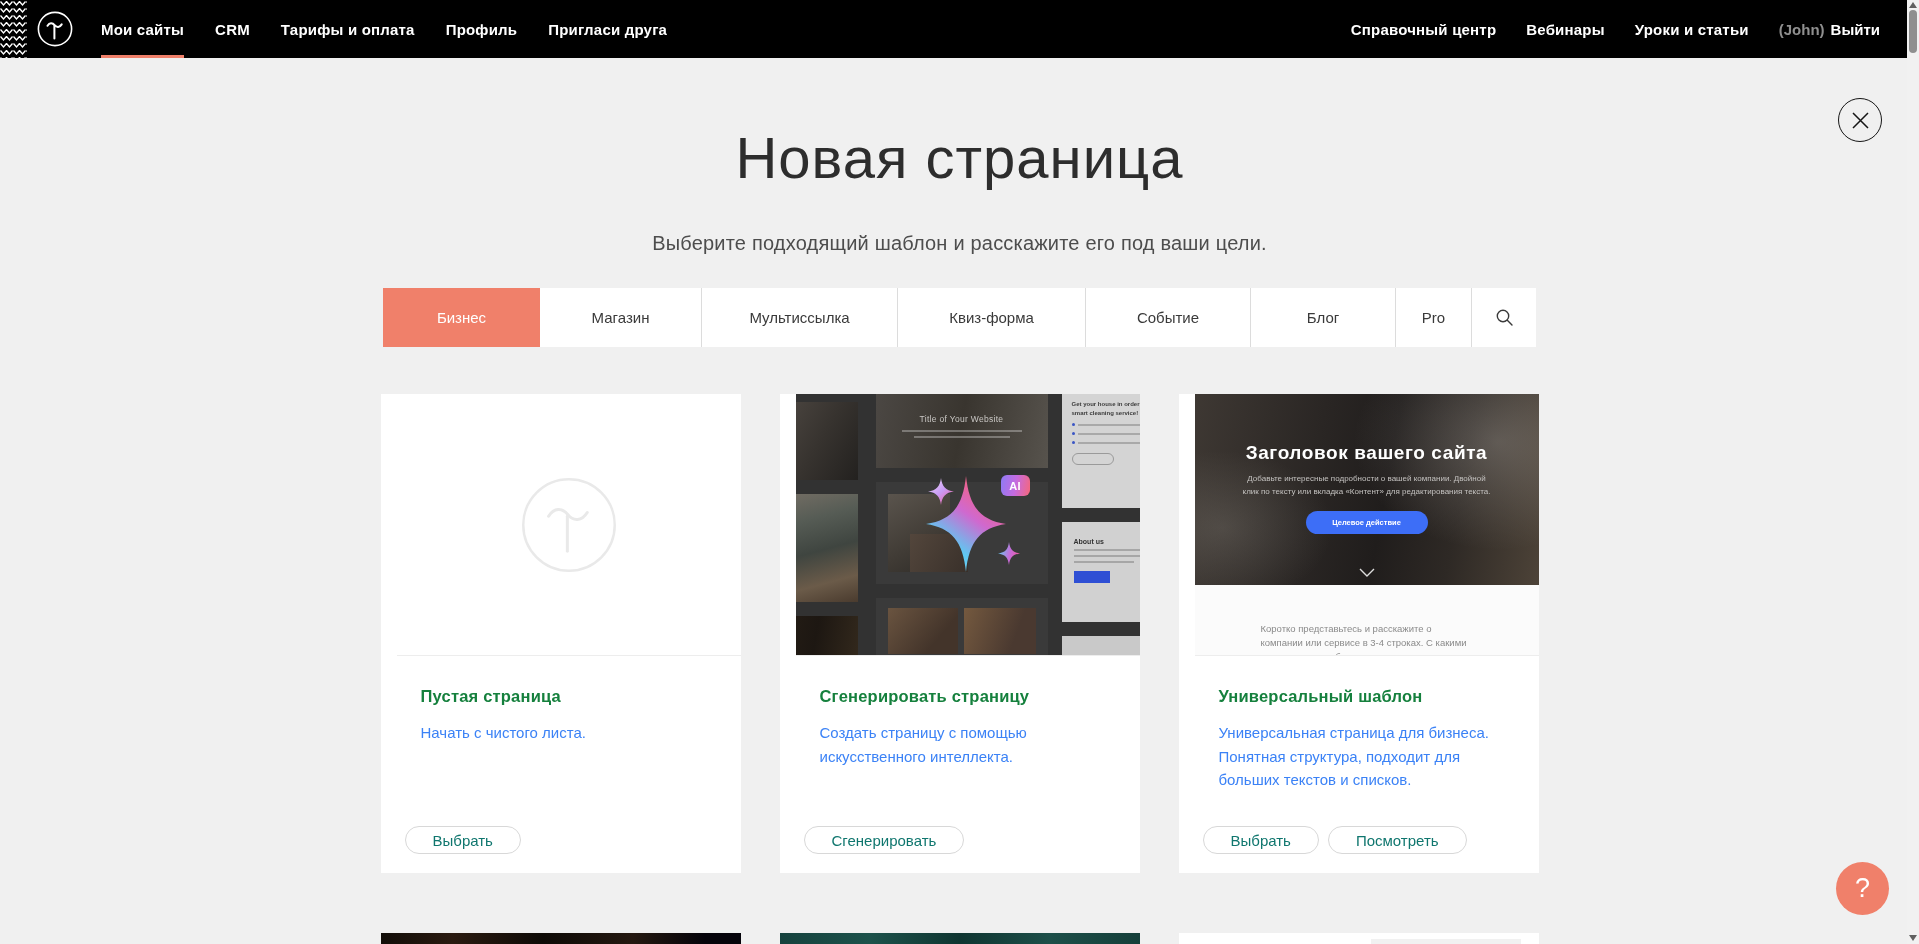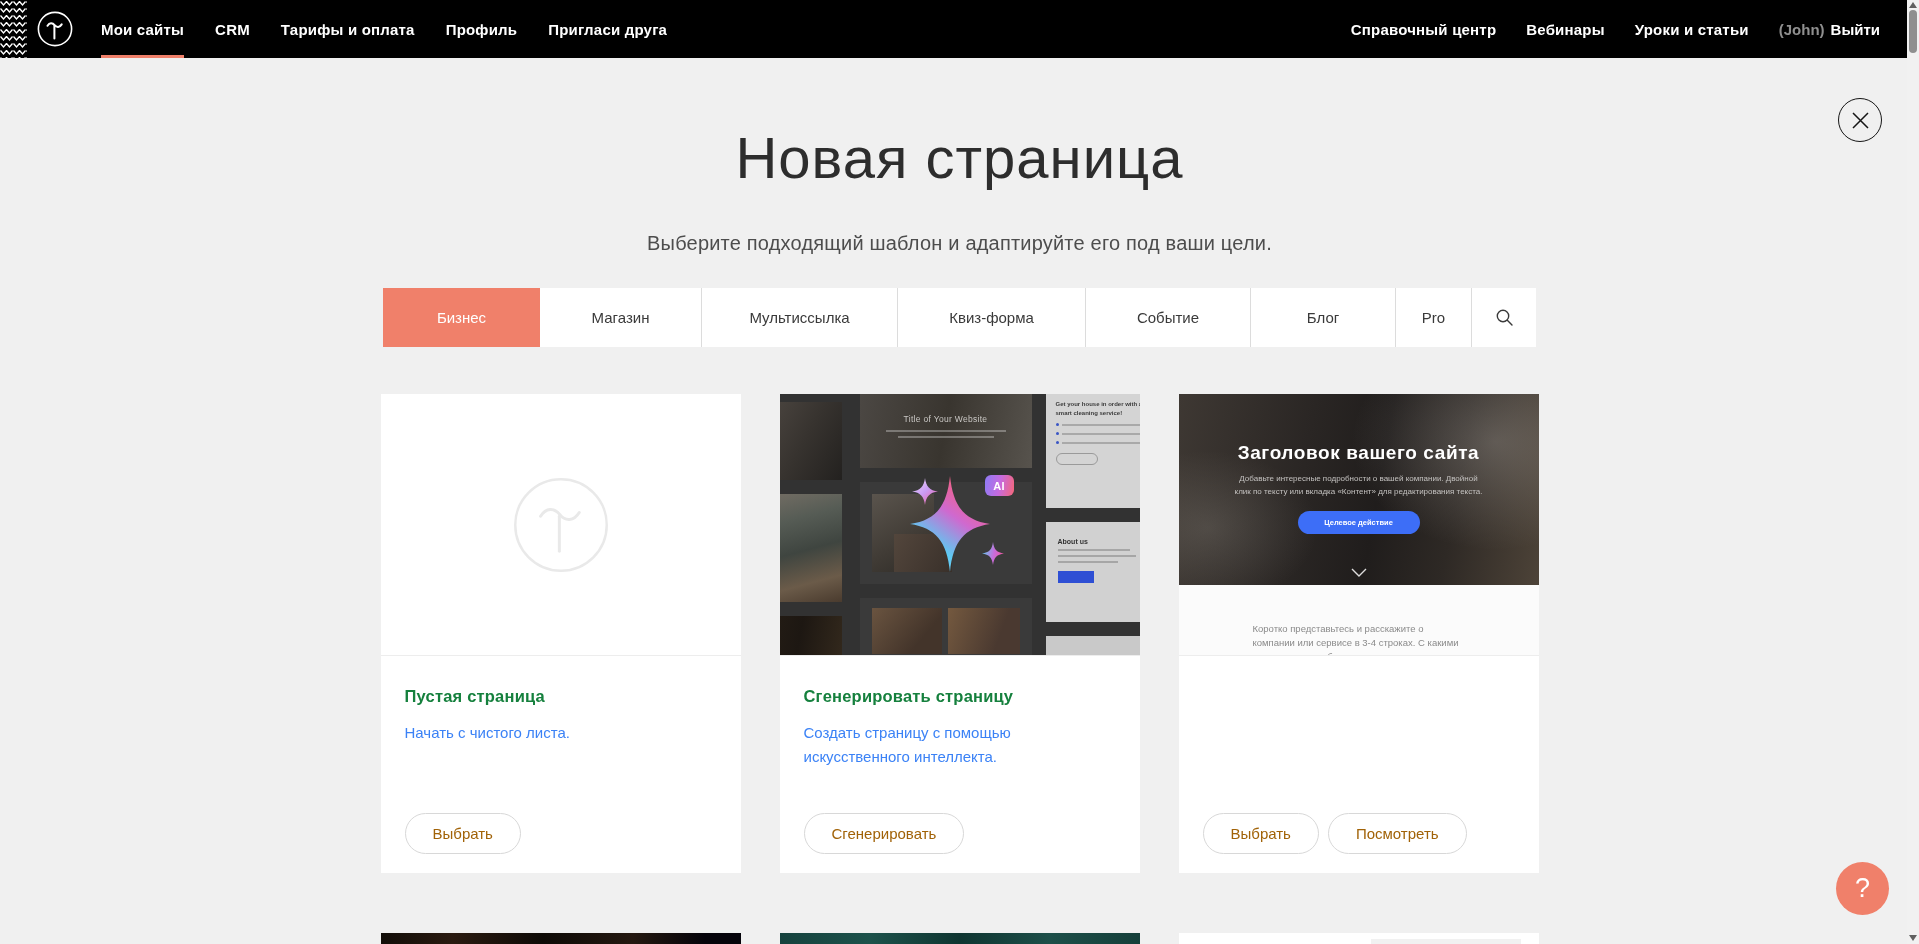--- a/index.html
+++ b/index.html
@@ -31,28 +31,28 @@
   .tabs { width:1153px; height:59px; margin:31px auto 0; display:flex; }
   .tab { background:#fff; border-left:1px solid #dcdcdc; display:flex; align-items:center;
          justify-content:center; font-size:15px; color:#3a3a3a; cursor:pointer; }
   .tab:first-child { border-left:none; }
   .tab.active { background:#F0806A; color:#fff; border-left:none; }
   .tab.active + .tab { border-left:none; }
 
   
   .cards-row { width:1158px; margin:47px auto 0; display:flex; gap:39px; }
   .cards-row.second { margin-top:60px; }
-  .card { width:360px; height:479px; background:#fff; position:relative; cursor:pointer; }
+  .card { width:360px; height:479px; background:#fff; position:relative; cursor:pointer;padding-left:16px; }
   .card-img { height:262px; position:relative; overflow:hidden; border-bottom:1px solid #ededed; background:#fff; }
   .card-body { padding:31px 24px 0; }
   .card-title { font-size:16.5px; font-weight:700; color:#15803d; letter-spacing:.2px; }
   .card-desc { margin-top:15px; font-size:15px; color:#3b82f6; line-height:1.55; max-width:305px; }
   .card-actions { position:absolute; left:24px; bottom:19px; display:flex; gap:9px; }
-  .pill { height:41px; padding:0 27px; border:1px solid #d8d8d8; border-radius:999px; background:#fff;
-          font-size:15px; color:#a16207; display:flex; align-items:center; cursor:pointer; white-space:nowrap; }
+  .pill { height:28px; padding:0 27px; border:1px solid #d8d8d8; border-radius:999px; background:#fff;
+          font-size:15px; color:#0f766e; display:flex; align-items:center; cursor:pointer; white-space:nowrap; }
 
   
   .blank-logo { position:absolute; left:50%; top:50%; transform:translate(-50%,-50%); }
 
   
   .mosaic { position:absolute; inset:0; background:#323232; }
   .tile { position:absolute; }
   .t-l1 { left:-45px; top:8px;   width:107px; height:78px;  background:linear-gradient(120deg,#57504a,#37332f 60%,#23211f); }
   .t-l2 { left:-45px; top:100px; width:107px; height:108px; background:linear-gradient(165deg,#7b7268 0%,#565c55 30%,#3f4540 55%,#6b5b49 80%,#4a3b2e 100%); }
   .t-l3 { left:-45px; top:222px; width:107px; height:40px;  background:linear-gradient(100deg,#2b2218,#1d1712 60%,#32281c); }
@@ -175,21 +175,21 @@
   </div>
 </div>
 
 <div class="close-btn">
   <svg width="19" height="19" viewBox="0 0 19 19">
     <path d="M2 2 L17 17 M17 2 L2 17" stroke="#161616" stroke-width="1.5" fill="none"></path>
   </svg>
 </div>
 
 <div class="page-title">Новая страница</div>
-<div class="page-subtitle">Выберите подходящий шаблон и адаптируйте его под ваши цели.</div>
+<div class="page-subtitle">Выберите подходящий шаблон и расскажите его под ваши цели.</div>
 
 <div class="tabs">
   <div class="tab active" style="flex:0 0 157px">Бизнес</div>
   <div class="tab" style="flex:0 0 161px">Магазин</div>
   <div class="tab" style="flex:0 0 196px">Мультиссылка</div>
   <div class="tab" style="flex:0 0 188px">Квиз-форма</div>
   <div class="tab" style="flex:0 0 165px">Событие</div>
   <div class="tab" style="flex:0 0 145px">Блог</div>
   <div class="tab" style="flex:0 0 76px">Pro</div>
   <div class="tab" style="flex:0 0 65px">
@@ -291,20 +291,24 @@
         <div class="uni-hero-sub">Добавьте интересные подробности о вашей компании. Двойной клик по тексту или вкладка «Контент» для редактирования текста.</div>
         <div class="uni-cta">Целевое действие</div>
         <svg class="uni-chevron" width="16" height="9" viewBox="0 0 16 9">
           <path d="M1 1 L8 8 L15 1" fill="none" stroke="#fff" stroke-width="1.4"></path>
         </svg>
       </div>
       <div class="uni-section">
         <div class="uni-body-text">Коротко представьтесь и расскажите о компании или сервисе в 3-4 строках. С какими клиентами вы работаете, что вас вдохновляет. Чем гордится ваша команда, какие у нее ценности и мотивация.</div>
       </div>
     </div>
+    <div class="card-body">
+      <div class="card-title">Универсальный шаблон</div>
+      <div class="card-desc">Универсальная страница для бизнеса. Понятная структура, подходит для больших текстов и списков.</div>
+    </div>
     <div class="card-actions">
       <div class="pill">Выбрать</div>
       <div class="pill">Посмотреть</div>
     </div>
   </div>
 </div>
 
 <div class="cards-row second">
   <div class="card-short">
       <div class="img-dark"></div>

